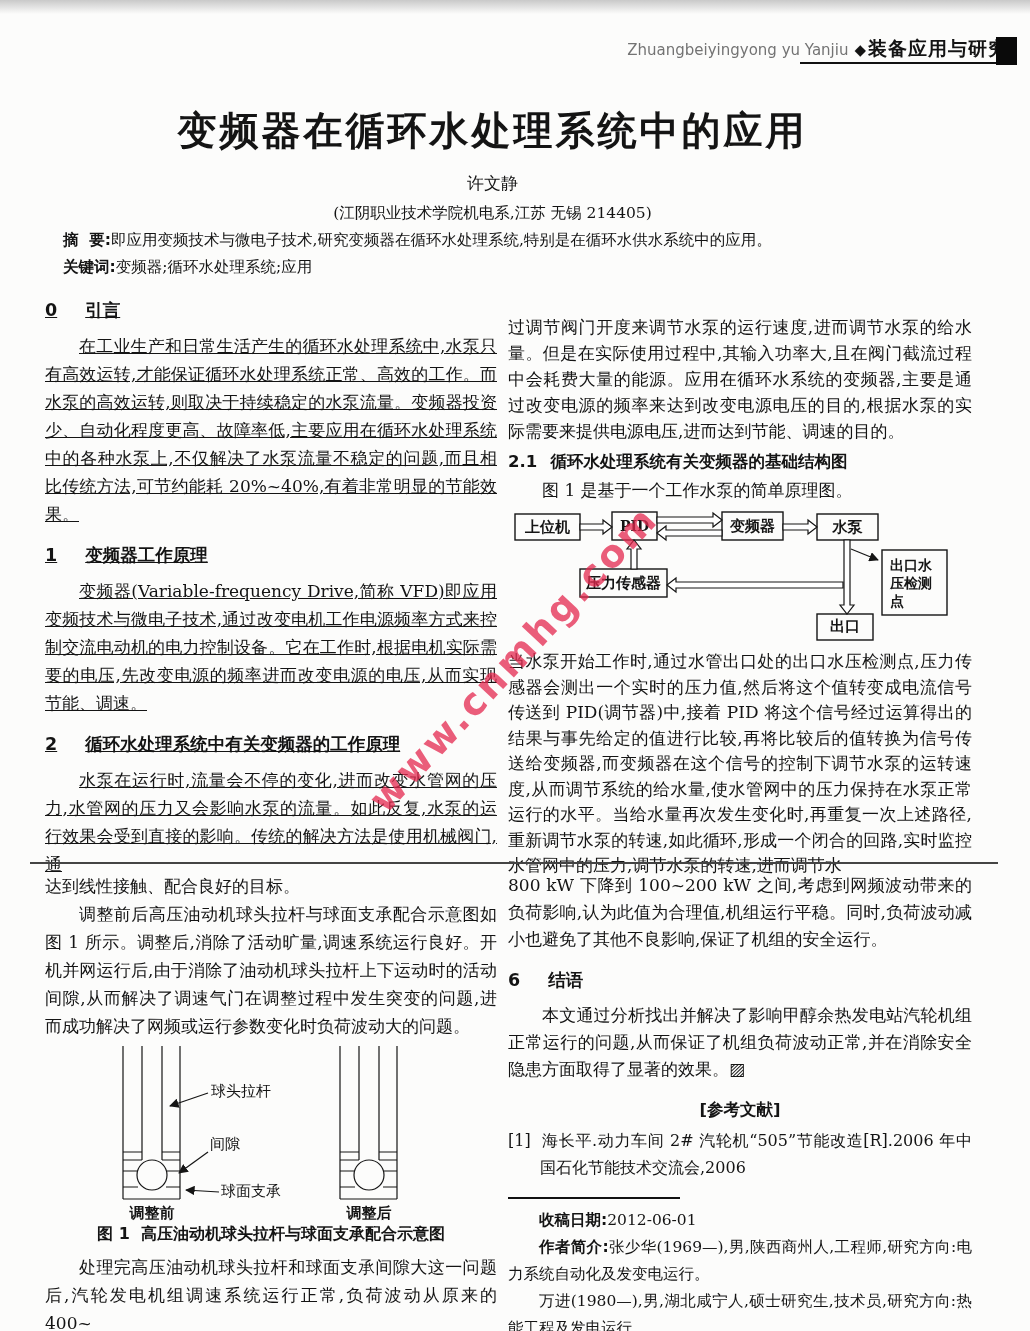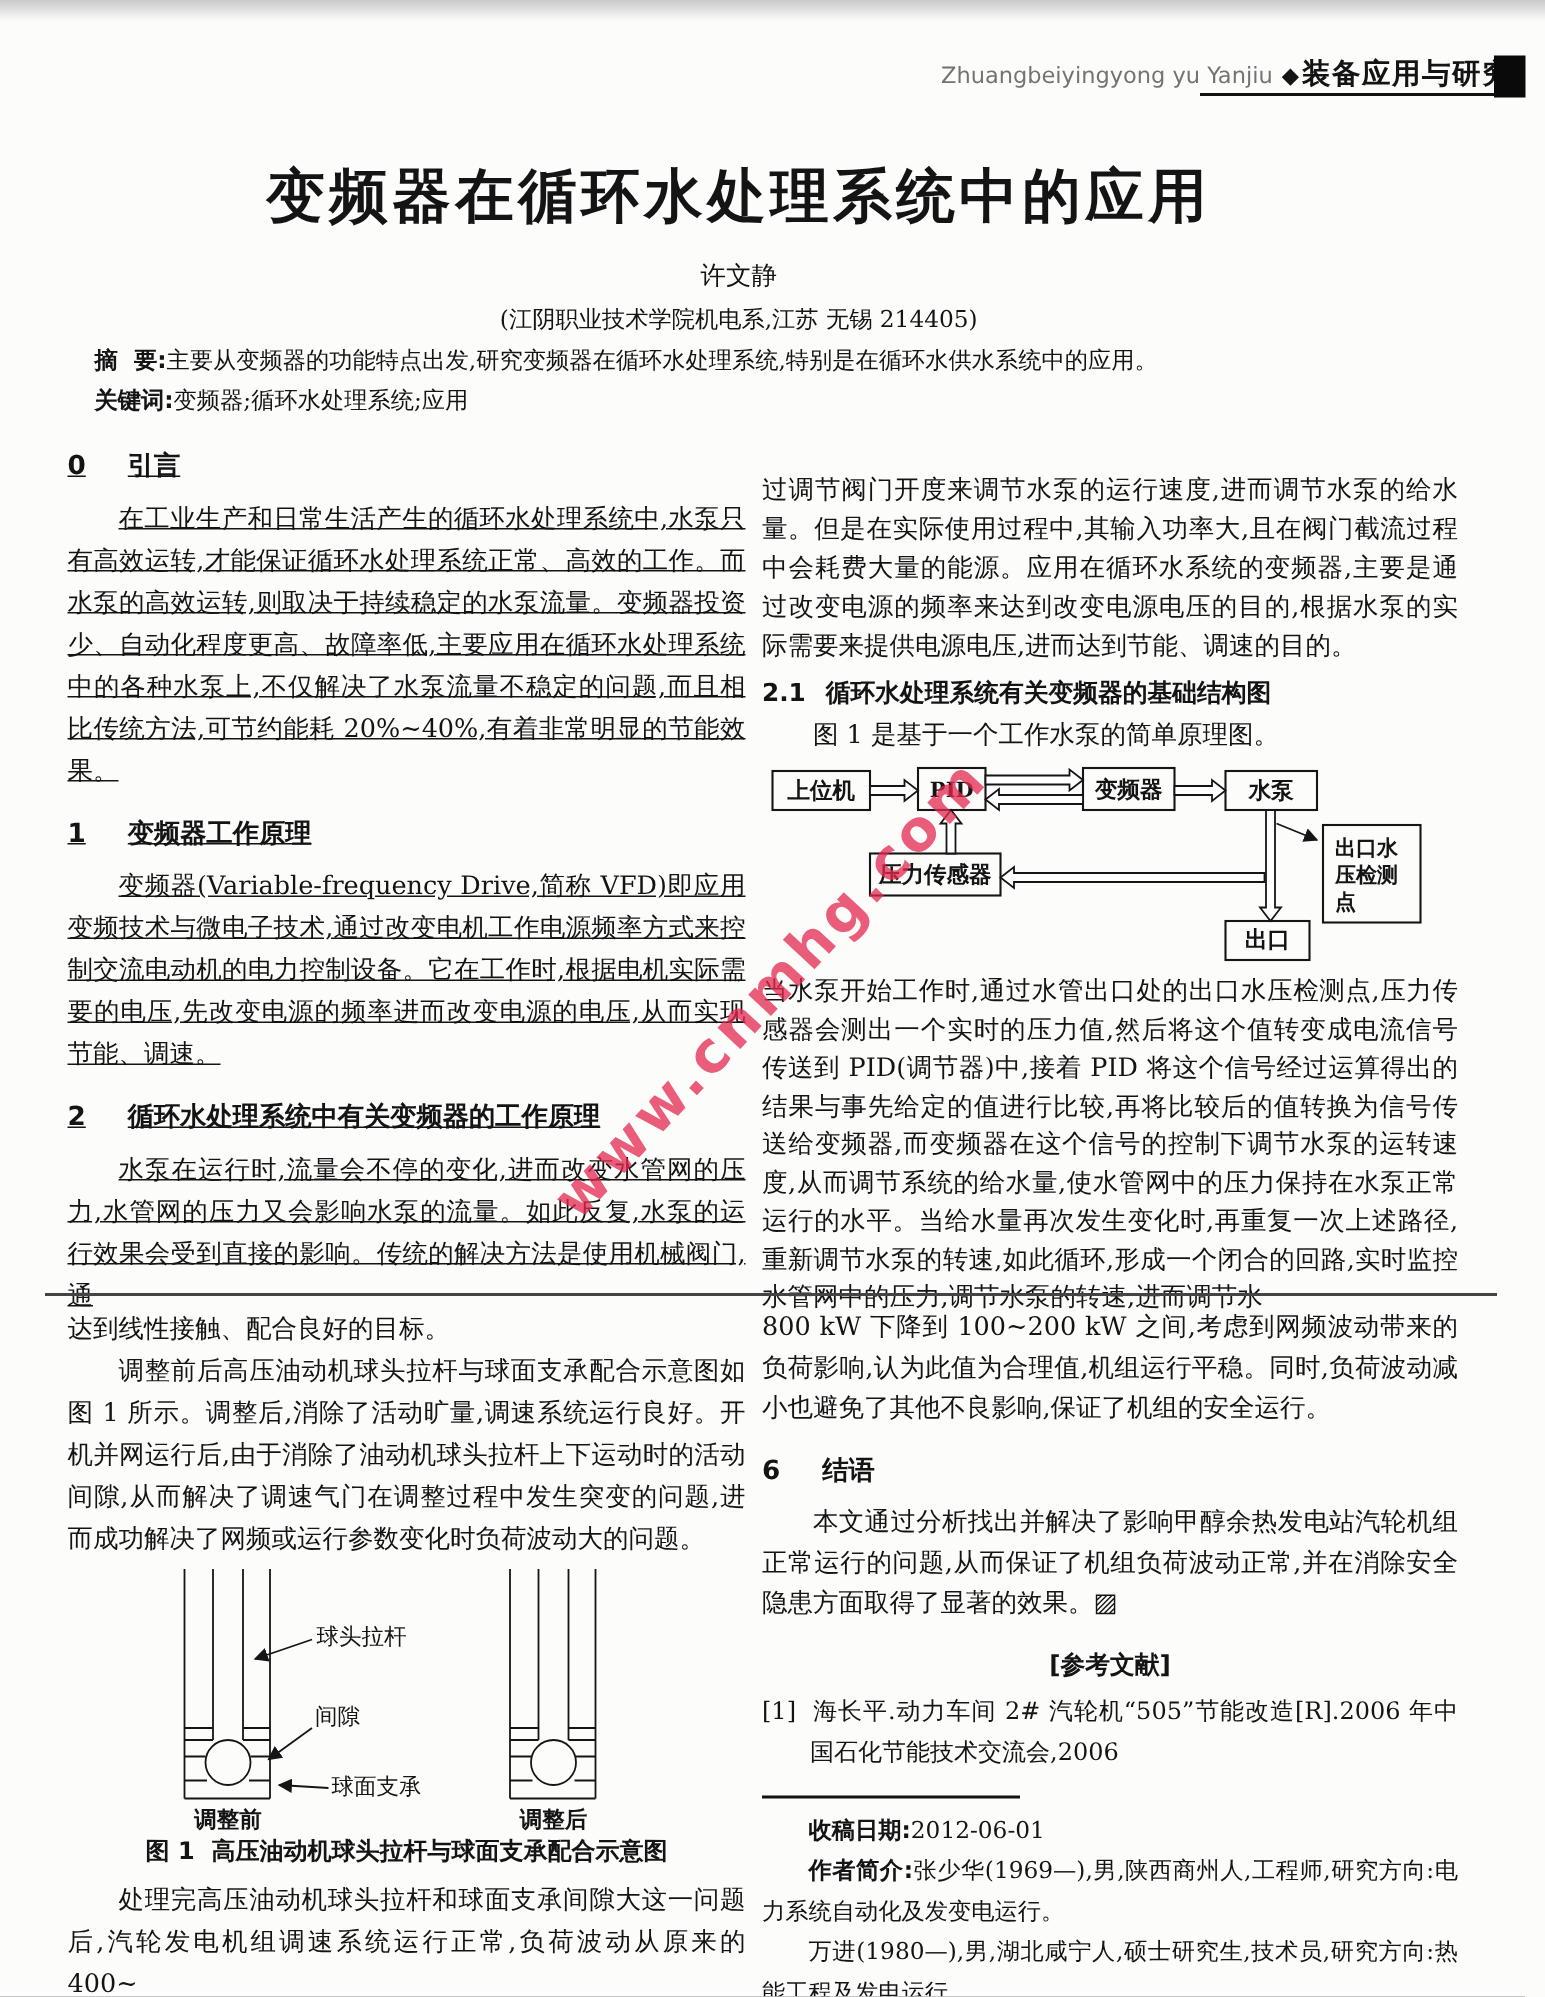--- a/index.html
+++ b/index.html
@@ -81,21 +81,21 @@
   <div class="hdr-rule"></div>
   <div class="hdr-block"></div>
 
   <div class="title-block">
     <h1>变频器在循环水处理系统中的应用</h1>
     <div class="author">许文静</div>
     <div class="affil">(江阴职业技术学院机电系,江苏 无锡 214405)</div>
   </div>
 
   <div class="abstract">
-    <div><span class="b">摘&nbsp;&nbsp;要:</span><span>主要从变频器的功能特点出发,研究变频器在循环水处理系统,特别是在循环水供水系统中的应用。</span></div>
+    <div><span class="b">摘&nbsp;&nbsp;要:</span><span>即应用变频技术与微电子技术,研究变频器在循环水处理系统,特别是在循环水供水系统中的应用。</span></div>
     <div><span class="b">关键词:</span><span>变频器;循环水处理系统;应用</span></div>
   </div>
 
   <div class="col col-tl">
     <h2 class="sec" style="margin-top:0;"><span class="num">0</span><span>引言</span></h2>
     <p class="indent">在工业生产和日常生活产生的循环水处理系统中,水泵只有高效运转,才能保证循环水处理系统正常、高效的工作。而水泵的高效运转,则取决于持续稳定的水泵流量。变频器投资少、自动化程度更高、故障率低,主要应用在循环水处理系统中的各种水泵上,不仅解决了水泵流量不稳定的问题,而且相比传统方法,可节约能耗 20%~40%,有着非常明显的节能效果。</p>
     <h2 class="sec"><span class="num">1</span><span>变频器工作原理</span></h2>
     <p class="indent">变频器(Variable-frequency Drive,简称 VFD)即应用变频技术与微电子技术,通过改变电机工作电源频率方式来控制交流电动机的电力控制设备。它在工作时,根据电机实际需要的电压,先改变电源的频率进而改变电源的电压,从而实现节能、调速。</p>
     <h2 class="sec"><span class="num">2</span><span>循环水处理系统中有关变频器的工作原理</span></h2>
     <p class="indent">水泵在运行时,流量会不停的变化,进而改变水管网的压力,水管网的压力又会影响水泵的流量。如此反复,水泵的运行效果会受到直接的影响。传统的解决方法是使用机械阀门,通</p>

